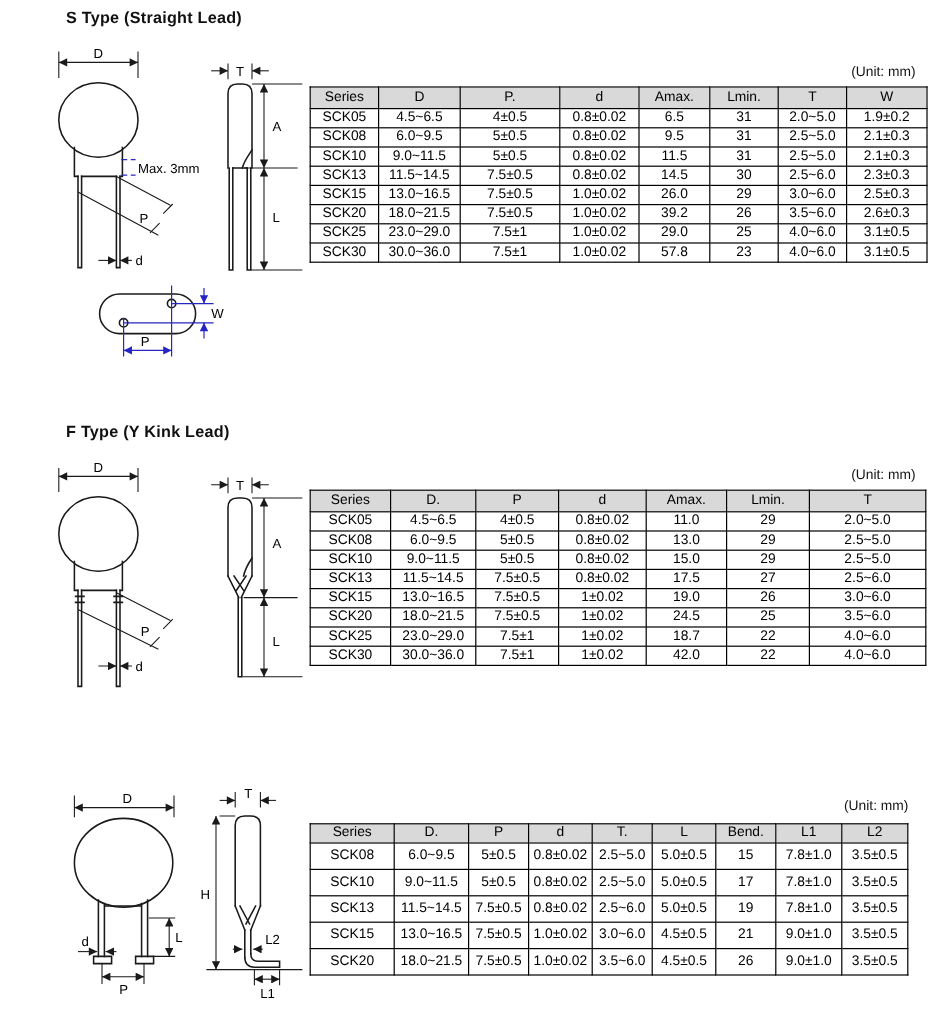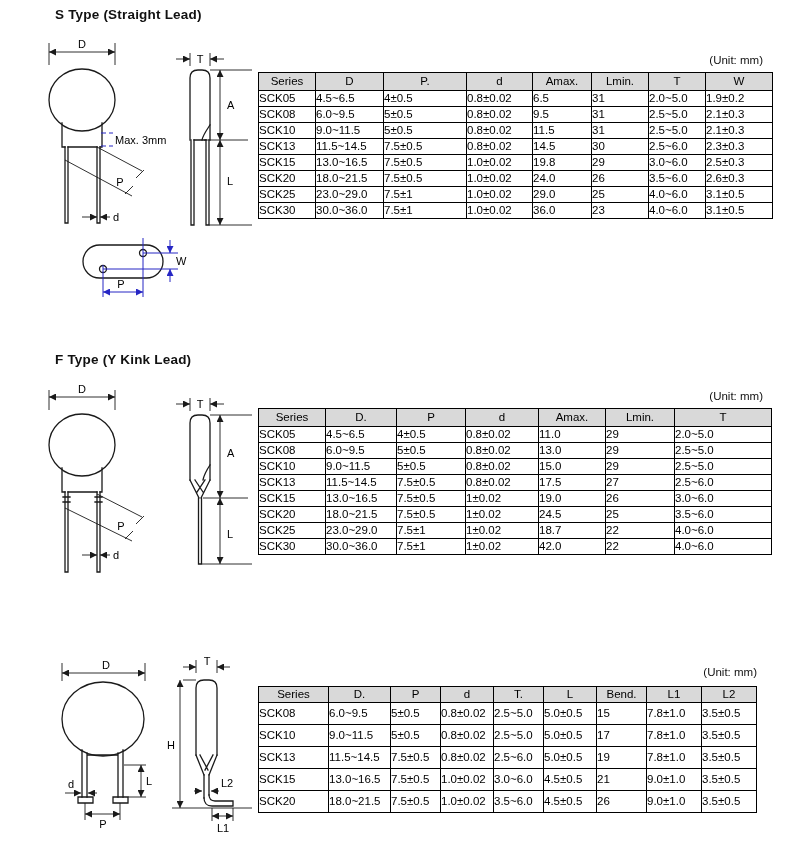--- a/index.html
+++ b/index.html
@@ -18,21 +18,21 @@
   svg text{
     font-family:"Liberation Sans","DejaVu Sans",sans-serif;
     font-size:11px;fill:#000;
   }
   .outline{stroke:#1a1a1a;stroke-width:1.3;fill:none;stroke-linecap:square;}
   .dim{stroke:#1a1a1a;stroke-width:0.9;fill:none;}
   .bdim{stroke:#2626c4;stroke-width:1;fill:none;}
   .dash{stroke-dasharray:5 3;}
   .tbl{
     position:absolute;border-collapse:collapse;table-layout:fixed;
-    font-size:11.5px;border:1.5px solid #000;background:#fff;
+    font-size:11.5px;text-align:center;border:1.5px solid #000;background:#fff;
   }
   .tbl th,.tbl td{border:1px solid #000;padding:0;line-height:1;font-weight:400;white-space:nowrap;overflow:hidden;}
   .tbl th{background:#d9d9d9;}
   .tbl-s{width:510px;} .tbl-f{width:510px;} .tbl-t{width:494px;}
   .tbl-s th,.tbl-f th{height:17px;} .tbl-s td,.tbl-f td{height:15px;}
   .tbl-t th{height:15px;} .tbl-t td{height:21px;}
   .tbl-s th:nth-child(1){width:56px}.tbl-s th:nth-child(2){width:67px}.tbl-s th:nth-child(3){width:82px}
   .tbl-s th:nth-child(4){width:65px}.tbl-s th:nth-child(5){width:58px}.tbl-s th:nth-child(6){width:56px}
   .tbl-s th:nth-child(7){width:56px}.tbl-s th:nth-child(8){width:66px}
   .tbl-f th:nth-child(1){width:66px}.tbl-f th:nth-child(2){width:70px}.tbl-f th:nth-child(3){width:68px}
@@ -156,51 +156,51 @@
           <td>14.5</td>
           <td>30</td>
           <td>2.5~6.0</td>
           <td>2.3±0.3</td>
         </tr>
         <tr>
           <td>SCK15</td>
           <td>13.0~16.5</td>
           <td>7.5±0.5</td>
           <td>1.0±0.02</td>
-          <td>19.8</td>
+          <td>26.0</td>
           <td>29</td>
           <td>3.0~6.0</td>
           <td>2.5±0.3</td>
         </tr>
         <tr>
           <td>SCK20</td>
           <td>18.0~21.5</td>
           <td>7.5±0.5</td>
           <td>1.0±0.02</td>
-          <td>24.0</td>
+          <td>39.2</td>
           <td>26</td>
           <td>3.5~6.0</td>
           <td>2.6±0.3</td>
         </tr>
         <tr>
           <td>SCK25</td>
           <td>23.0~29.0</td>
           <td>7.5±1</td>
           <td>1.0±0.02</td>
           <td>29.0</td>
           <td>25</td>
           <td>4.0~6.0</td>
           <td>3.1±0.5</td>
         </tr>
         <tr>
           <td>SCK30</td>
           <td>30.0~36.0</td>
           <td>7.5±1</td>
           <td>1.0±0.02</td>
-          <td>36.0</td>
+          <td>57.8</td>
           <td>23</td>
           <td>4.0~6.0</td>
           <td>3.1±0.5</td>
         </tr>
       </tbody>
     </table>
 
   <h2 class="title" style="left:55px;top:352px;">F Type (Y Kink Lead)</h2>
 
   <svg class="drawing" style="left:20px;top:380px;" width="245" height="212" viewBox="0 0 245 212">

